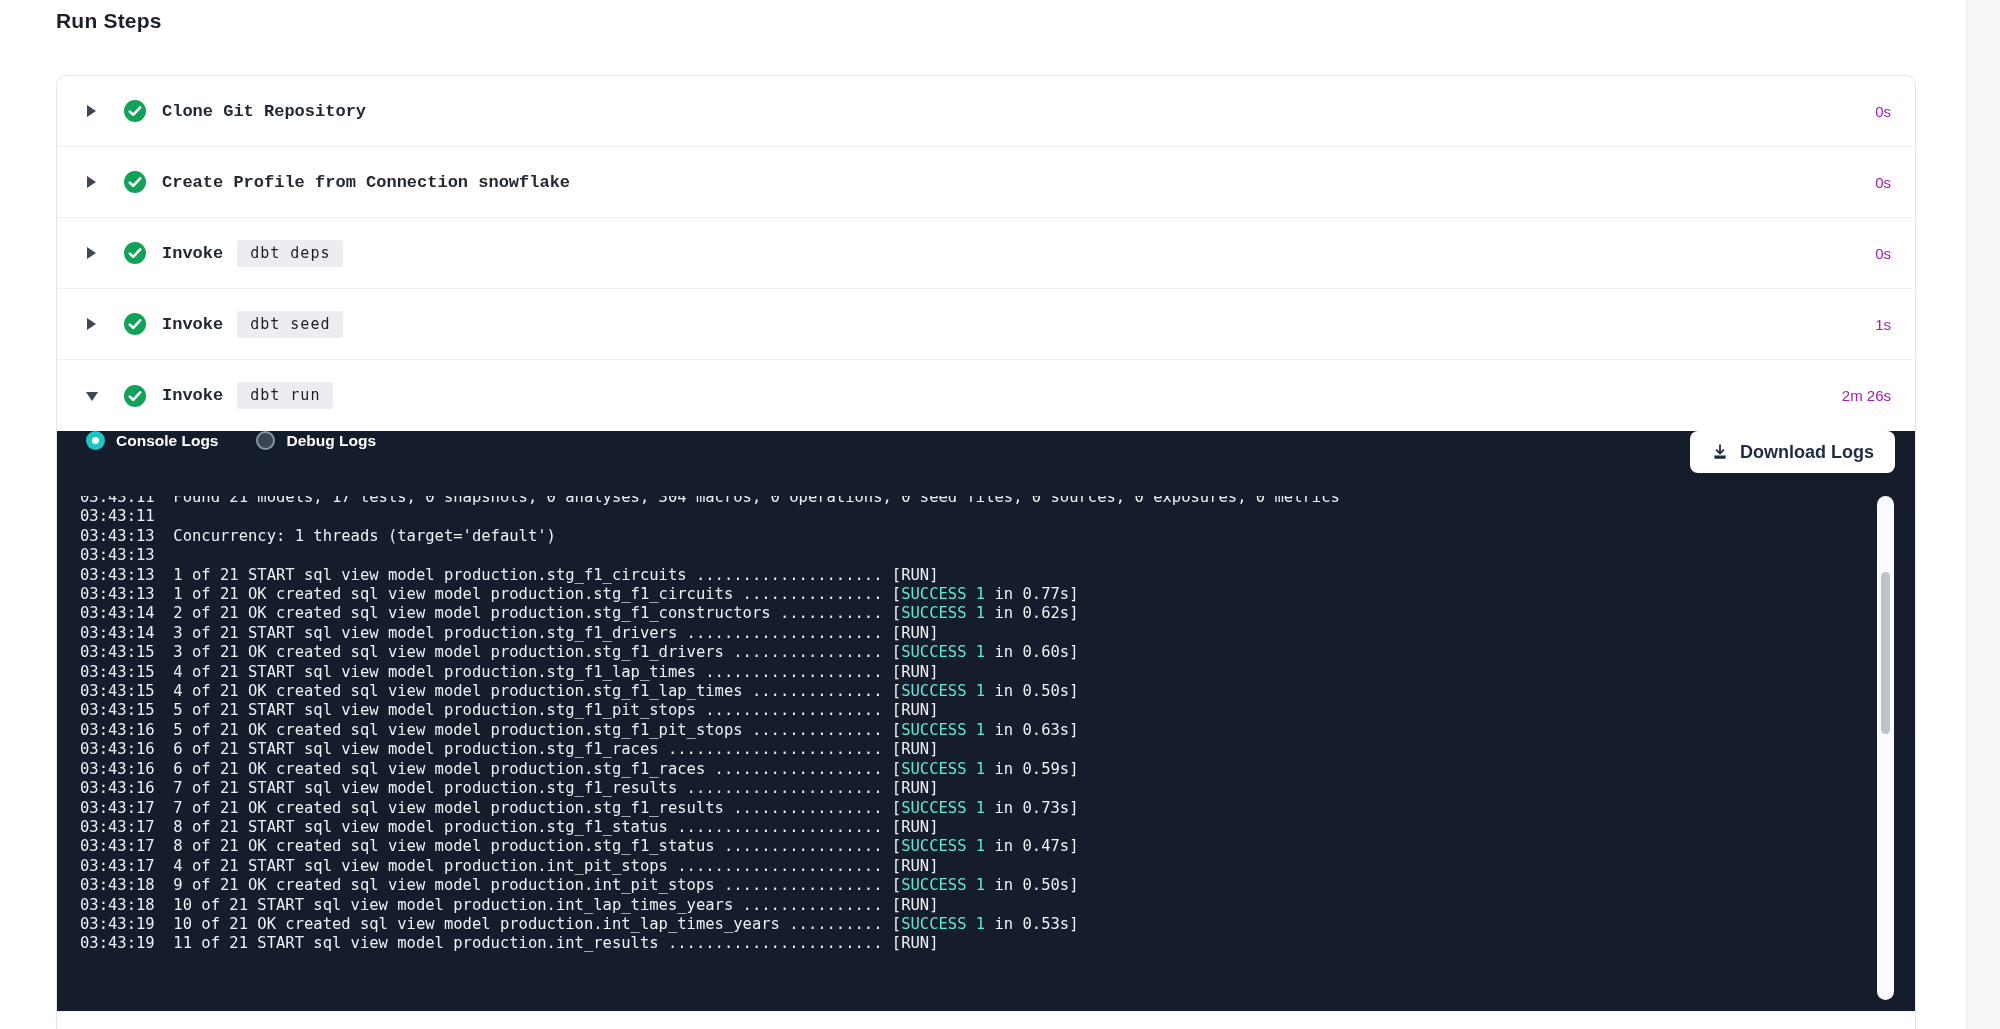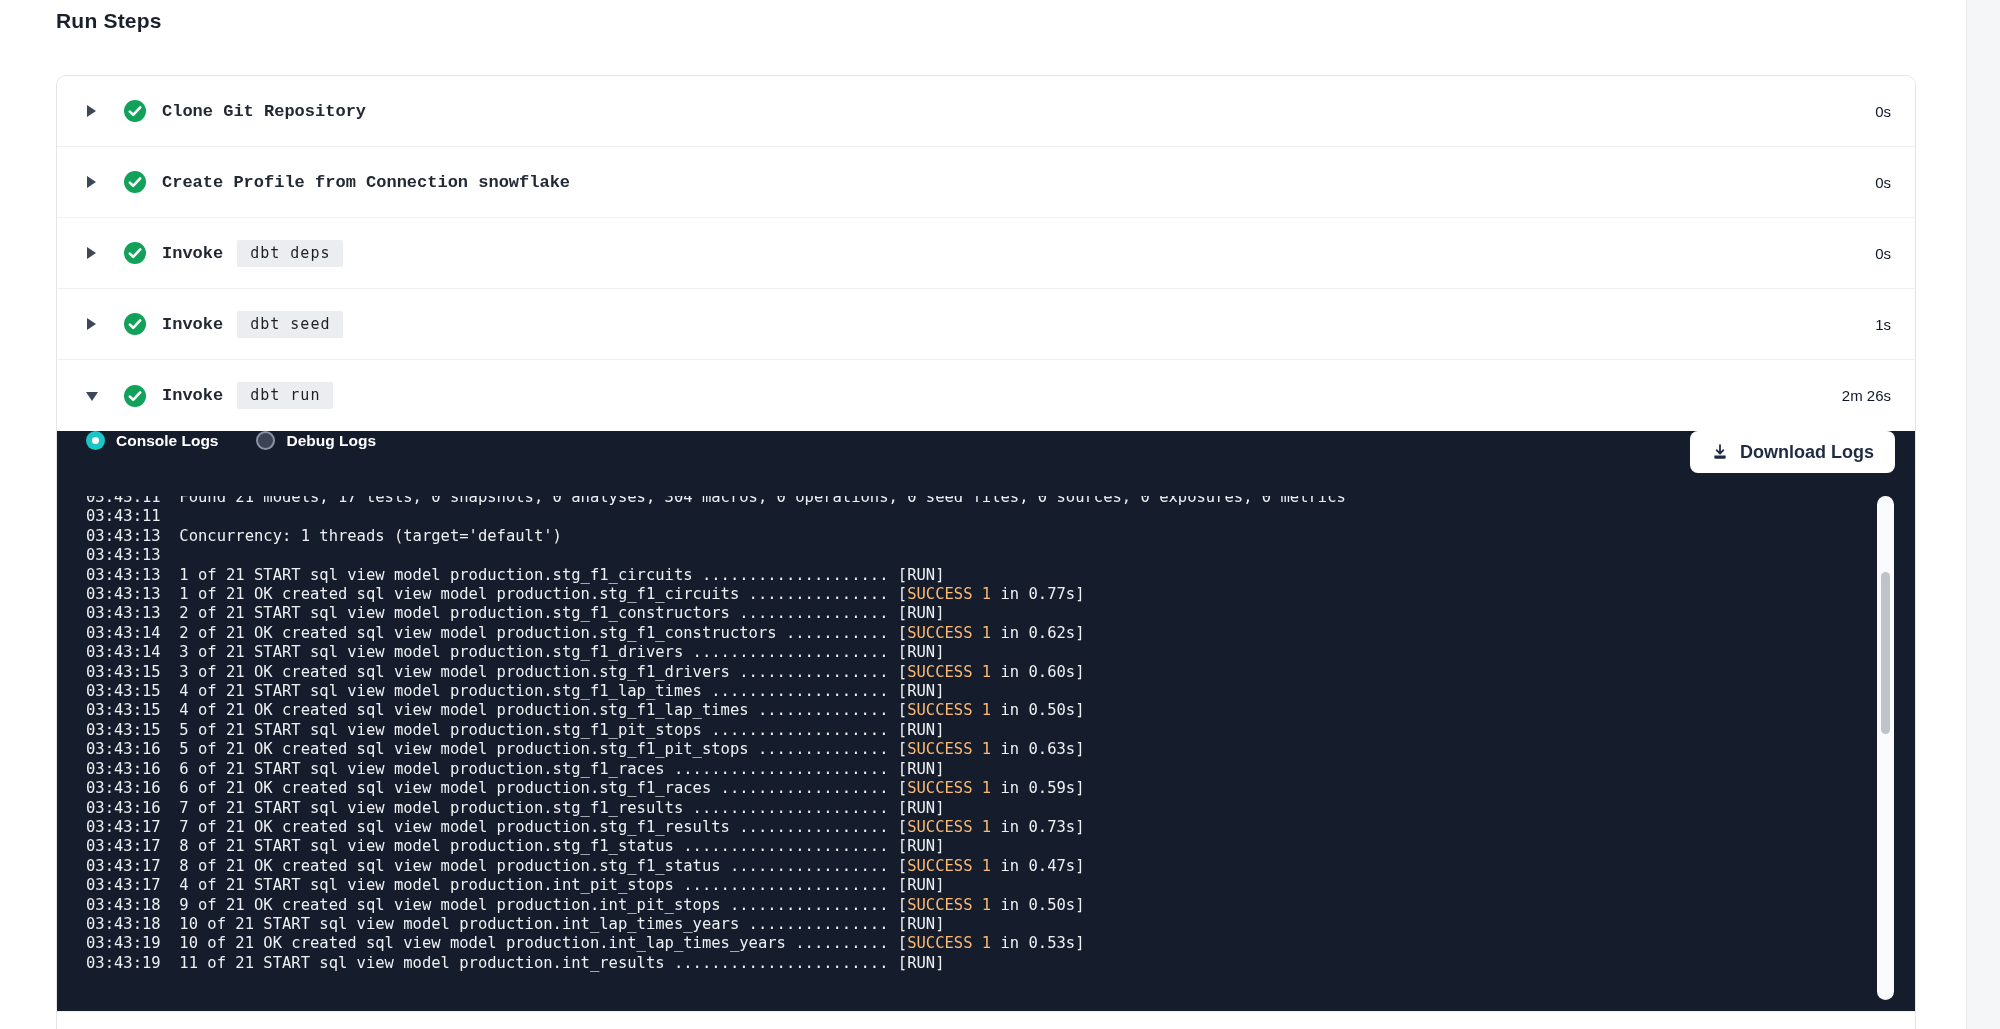--- a/index.html
+++ b/index.html
@@ -31,21 +31,21 @@
   }
   .chev { width: 14px; height: 14px; margin-right: 24px; flex: 0 0 auto; display: flex; align-items: center; }
   .check { width: 24px; height: 24px; margin-right: 15px; flex: 0 0 auto; }
   .step-label { font-size: 17px; font-weight: bold; color: #222933; font-family: Liberation Mono, monospace; }
   .cmd-badge {
     margin-left: 14px; background: #ebedf0; border-radius: 2px;
     padding: 4px 13px 5px 13px;
     font-family: "DejaVu Sans Mono", monospace; font-size: 15px;
     letter-spacing: 1px; color: #1c2128;
   }
-  .duration { margin-left: auto; font-size: 15px; color: #0f172a; }
+  .duration { margin-left: auto; font-size: 15px; color: #a21caf; }
   .console {
     position: relative; height: 581px; background: #151c2c; border-bottom: 1px solid #eef0f2;
   }
   .console-header { height: 65px; display: flex; align-items: flex-start; padding: 0 20px 0 29px; }
   .radio-opt { display: flex; align-items: center; margin-right: 38px; cursor: pointer; }
   .radio-dot { width: 19px; height: 19px; border-radius: 50%; position: relative; flex: 0 0 auto; }
   .radio-dot.sel { background: #1cc6c6; }
   .radio-dot.sel::after {
     content: ""; position: absolute; left: 6px; top: 6px; width: 7px; height: 7px;
     border-radius: 50%; background: #ffffff;
@@ -53,29 +53,29 @@
   .radio-dot.unsel { background: #3b4354; border: 2px solid #8a93a3; }
   .radio-label { margin-left: 11px; font-size: 15.5px; font-weight: bold; color: #ffffff; }
   .download-btn {
     margin-left: auto; height: 42px; background: #ffffff; border: none; border-radius: 8px;
     display: flex; align-items: center; gap: 11px; padding: 0 21px;
     font-family: "Liberation Sans", sans-serif;
     font-size: 18px; font-weight: bold; color: #1f2b42; cursor: pointer;
   }
   .log-view {
     position: absolute; left: 0; right: 44px; top: 65px; bottom: 14px;
-    overflow: hidden; padding-left: 29px;
+    overflow: hidden; padding-left: 23px;
   }
   .log-inner { margin-top: -8px; }
   .log-line {
     font-family: "DejaVu Sans Mono", monospace;
     font-size: 15.5px; line-height: 19.4px;
     color: #eef1f4; white-space: pre;
   }
-  .log-line .ok { color: #fdba74; }
+  .log-line .ok { color: #5eead4; }
   .sb-track {
     position: absolute; right: 21px; top: 65px; width: 17px; height: 504px;
     background: #fafbfc; border-radius: 9px;
   }
   .sb-thumb {
     position: absolute; left: 4px; top: 76px; width: 9px; height: 162px;
     background: #bfc3c9; border-radius: 5px; cursor: grab;
   }
 </style>
 </head>
@@ -178,21 +178,20 @@
       </button>
     </div>
     <div class="log-view">
       <div class="log-inner" id="log-lines">
           <div class="log-line">03:43:11  Found 21 models, 17 tests, 0 snapshots, 0 analyses, 304 macros, 0 operations, 0 seed files, 0 sources, 0 exposures, 0 metrics</div>
           <div class="log-line">03:43:11  </div>
           <div class="log-line">03:43:13  Concurrency: 1 threads (target='default')</div>
           <div class="log-line">03:43:13  </div>
           <div class="log-line">03:43:13  1 of 21 START sql view model production.stg_f1_circuits .................... [RUN]</div>
           <div class="log-line">03:43:13  1 of 21 OK created sql view model production.stg_f1_circuits ............... [<span class="ok">SUCCESS 1</span> in 0.77s]</div>
-          <div class="log-line">03:43:13  2 of 21 START sql view model production.stg_f1_constructors ................ [RUN]</div>
           <div class="log-line">03:43:14  2 of 21 OK created sql view model production.stg_f1_constructors ........... [<span class="ok">SUCCESS 1</span> in 0.62s]</div>
           <div class="log-line">03:43:14  3 of 21 START sql view model production.stg_f1_drivers ..................... [RUN]</div>
           <div class="log-line">03:43:15  3 of 21 OK created sql view model production.stg_f1_drivers ................ [<span class="ok">SUCCESS 1</span> in 0.60s]</div>
           <div class="log-line">03:43:15  4 of 21 START sql view model production.stg_f1_lap_times ................... [RUN]</div>
           <div class="log-line">03:43:15  4 of 21 OK created sql view model production.stg_f1_lap_times .............. [<span class="ok">SUCCESS 1</span> in 0.50s]</div>
           <div class="log-line">03:43:15  5 of 21 START sql view model production.stg_f1_pit_stops ................... [RUN]</div>
           <div class="log-line">03:43:16  5 of 21 OK created sql view model production.stg_f1_pit_stops .............. [<span class="ok">SUCCESS 1</span> in 0.63s]</div>
           <div class="log-line">03:43:16  6 of 21 START sql view model production.stg_f1_races ....................... [RUN]</div>
           <div class="log-line">03:43:16  6 of 21 OK created sql view model production.stg_f1_races .................. [<span class="ok">SUCCESS 1</span> in 0.59s]</div>
           <div class="log-line">03:43:16  7 of 21 START sql view model production.stg_f1_results ..................... [RUN]</div>

